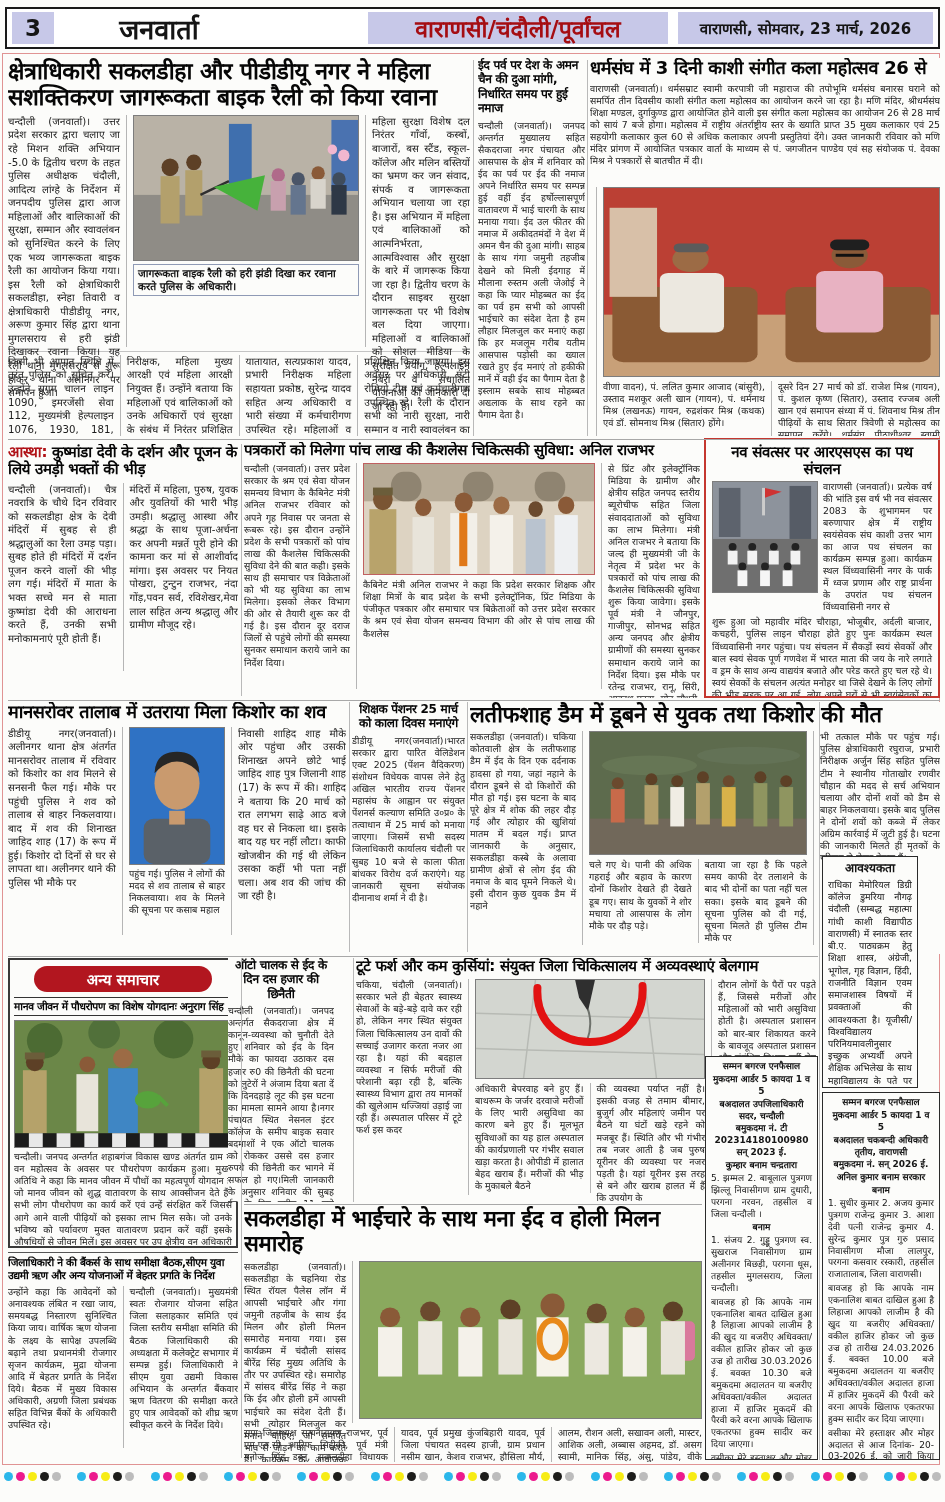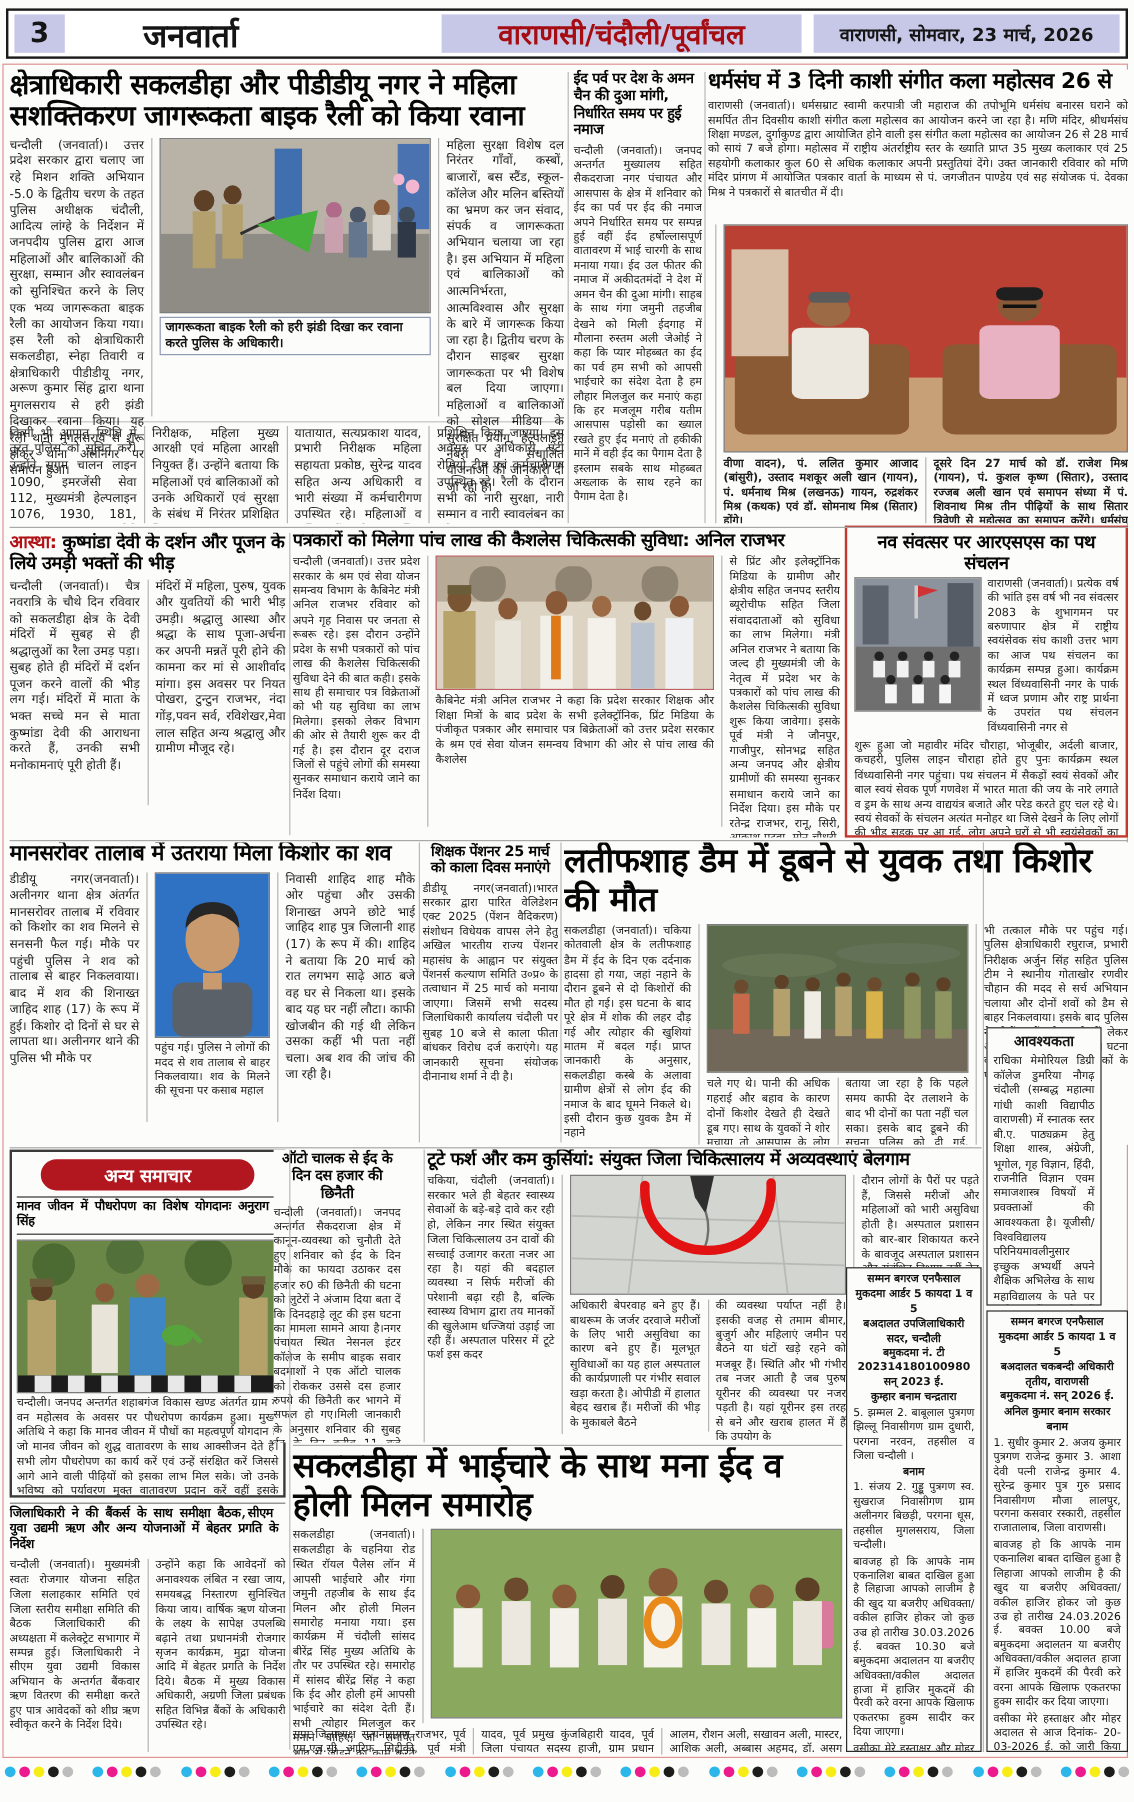--- a/index.html
+++ b/index.html
@@ -15,25 +15,25 @@
   .sectionbox{width:300px;height:32px;display:flex;align-items:center;justify-content:center;
               font-size:23px;font-weight:bold;color:#a50d12;}
   .datebox{margin-left:auto;width:255px;height:32px;display:flex;align-items:center;justify-content:center;
            font-size:15px;font-weight:bold;}
   .frame{position:absolute;left:2px;top:53px;width:938px;height:1412px;border:1.5px solid #e09393;
          pointer-events:none;box-sizing:border-box;}
   
   .blk{position:absolute;overflow:hidden;box-sizing:border-box;background:#fcfcfa;}
   .hl{font-weight:bold;color:#060606;line-height:1.15;letter-spacing:-0.3px;margin:0 0 4px 0;}
   .hl-xxl{font-size:23px;}
-  .hl-xl{font-size:28px;}
+  .hl-xl{font-size:22px;}
   .hl-lg{font-size:18px;}
   .hl-md{font-size:15px;}
   .hl-sm{font-size:12px;line-height:1.2;}
-  .hl-xs{font-size:10.5px;line-height:1.25;font-family:Liberation Mono, monospace;}
+  .hl-xs{font-size:10.5px;line-height:1.25;}
   .kicker{color:#b01116;}
   .bt{font-size:10.2px;line-height:1.33;text-align:justify;color:#1c1c1c;}
   .bt9{font-size:9.3px;line-height:1.3;text-align:justify;color:#1c1c1c;}
   .cols{display:flex;}
   .col{flex:1;min-width:0;}
   .col + .col{border-left:1px solid #b5b5b5;padding-left:6px;margin-left:6px;}
   .photo{border:1px solid #7d7d7d;background:#c9c9c9;box-sizing:border-box;}
   .photo svg{display:block;width:100%;height:100%;}
   .caption{font-size:10.4px;font-weight:bold;line-height:1.25;border:1px solid #8f9ab5;
            padding:2px 4px;margin-top:3px;text-align:left;}
@@ -115,21 +115,21 @@
 
   <div class="blk" style="left:478px;top:58px;width:107px;height:378px;">
     <h2 class="hl hl-sm">ईद पर्व पर देश के अमन चैन की दुआ मांगी, निर्धारित समय पर हुई नमाज</h2>
     <div class="bt9">चन्दौली (जनवार्ता)। जनपद अन्तर्गत मुख्यालय सहित सैकदराजा नगर पंचायत और आसपास के क्षेत्र में शनिवार को ईद का पर्व पर ईद की नमाज अपने निर्धारित समय पर सम्पन्न हुई वहीं ईद हर्षोल्लासपूर्ण वातावरण में भाई चारगी के साथ मनाया गया। ईद उल फीतर की नमाज में अकीदतमंदों ने देश में अमन चैन की दुआ मांगी। साहब के साथ गंगा जमुनी तहजीब देखने को मिली ईदगाह में मौलाना रुस्तम अली जेओई ने कहा कि प्यार मोहब्बत का ईद का पर्व हम सभी को आपसी भाईचारे का संदेश देता है हम लौहार मिलजुल कर मनाएं कहा कि हर मजलूम गरीब यतीम आसपास पड़ोसी का ख्याल रखते हुए ईद मनाएं तो हकीकी मानें में वही ईद का पैगाम देता है इस्लाम सबके साथ मोहब्बत अख्लाक के साथ रहने का पैगाम देता है।</div>
   </div>
 
   <div class="blk" style="left:590px;top:58px;width:350px;height:378px;">
     <h1 class="hl hl-lg">धर्मसंघ में 3 दिनी काशी संगीत कला महोत्सव 26 से</h1>
     <div class="cols" style="height:340px;flex-direction:column;">
       <div class="col bt9" style="flex:0 0 104px;">वाराणसी (जनवार्ता)। धर्मसम्राट स्वामी करपात्री जी महाराज की तपोभूमि धर्मसंघ बनारस घराने को समर्पित तीन दिवसीय काशी संगीत कला महोत्सव का आयोजन करने जा रहा है। मणि मंदिर, श्रीधर्मसंघ शिक्षा मण्डल, दुर्गाकुण्ड द्वारा आयोजित होने वाली इस संगीत कला महोत्सव का आयोजन 26 से 28 मार्च को सायं 7 बजे होगा। महोत्सव में राष्ट्रीय अंतर्राष्ट्रीय स्तर के ख्याति प्राप्त 35 मुख्य कलाकार एवं 25 सहयोगी कलाकार कुल 60 से अधिक कलाकार अपनी प्रस्तुतियां देंगे। उक्त जानकारी रविवार को मणि मंदिर प्रांगण में आयोजित पत्रकार वार्ता के माध्यम से पं. जगजीतन पाण्डेय एवं सह संयोजक पं. देवका मिश्र ने पत्रकारों से बातचीत में दी।</div>
-      <div class="col" style="flex:1;font-weight:bold;">
+      <div class="col" style="flex:1;">
         <div class="photo" style="height:190px;">
           <svg viewBox="0 0 240 190" preserveAspectRatio="none">
             <rect width="240" height="190" fill="#bb4034"></rect>
             <rect y="128" width="240" height="62" fill="#c8a078"></rect>
             <rect x="6" y="100" width="104" height="76" rx="8" fill="#8a5a34"></rect>
             <rect x="130" y="100" width="104" height="76" rx="8" fill="#8a5a34"></rect>
             <rect x="4" y="20" width="34" height="90" fill="#d8c0a8"></rect>
             <rect x="40" y="86" width="46" height="60" rx="6" fill="#ece8e0"></rect>
             <circle cx="62" cy="72" r="13" fill="#9c6b45"></circle>
               <rect x="50" y="56" width="25" height="9" rx="4" fill="#5b5b5b"></rect>
@@ -379,22 +379,22 @@
     <p class="c">बनाम</p>
     <p>1. सुधीर कुमार 2. अजय कुमार पुत्रगण राजेन्द्र कुमार 3. आशा देवी पत्नी राजेन्द्र कुमार 4. सुरेन्द्र कुमार पुत्र गुरु प्रसाद निवासीगण मौजा लालपुर, परगना कसवार रस्कारी, तहसील राजातालाब, जिला वाराणसी।</p>
     <p>बावजह हो कि आपके नाम एकनालिश बाबत दाखिल हुआ है लिहाजा आपको लाजीम है की खुद या बजरीए अधिवक्ता/वकील हाजिर होकर जो कुछ उज्र हो तारीख 24.03.2026 ई. बवक्त 10.00 बजे बमुकदमा अदालतन या बजरीए अधिवक्ता/वकील अदालत हाजा में हाजिर मुकदमें की पैरवी करे वरना आपके खिलाफ एकतरफा हुक्म सादीर कर दिया जाएगा।</p>
     <p>वसीका मेरे हस्ताक्षर और मोहर अदालत से आज दिनांक- 20-03-2026 ई.  को जारी किया गया।</p>
 
   </div>
 
   <div class="blk" style="left:8px;top:1252px;width:230px;height:208px;">
     <h2 class="hl hl-xs" style="border-top:1px solid #555;padding-top:3px;">जिलाधिकारी ने की बैंकर्स के साथ समीक्षा बैठक,सीएम युवा उद्यमी ऋण और अन्य योजनाओं में बेहतर प्रगति के निर्देश</h2>
     <div class="cols" style="height:162px;">
+      <div class="col bt9">उन्होंने कहा कि आवेदनों को अनावश्यक लंबित न रखा जाय, समयबद्ध निस्तारण सुनिश्चित किया जाय। वार्षिक ऋण योजना के लक्ष्य के सापेक्ष उपलब्धि बढ़ाने तथा प्रधानमंत्री रोजगार सृजन कार्यक्रम, मुद्रा योजना आदि में बेहतर प्रगति के निर्देश दिये। बैठक में मुख्य विकास अधिकारी, अग्रणी जिला प्रबंधक सहित विभिन्न बैंकों के अधिकारी उपस्थित रहे।</div>
       <div class="col bt9">चन्दौली (जनवार्ता)। मुख्यमंत्री स्वतः रोजगार योजना सहित जिला सलाहकार समिति एवं जिला स्तरीय समीक्षा समिति की बैठक जिलाधिकारी की अध्यक्षता में कलेक्ट्रेट सभागार में सम्पन्न हुई। जिलाधिकारी ने सीएम युवा उद्यमी विकास अभियान के अन्तर्गत बैंकवार ऋण वितरण की समीक्षा करते हुए पात्र आवेदकों को शीघ्र ऋण स्वीकृत करने के निर्देश दिये।</div>
-      <div class="col bt9">उन्होंने कहा कि आवेदनों को अनावश्यक लंबित न रखा जाय, समयबद्ध निस्तारण सुनिश्चित किया जाय। वार्षिक ऋण योजना के लक्ष्य के सापेक्ष उपलब्धि बढ़ाने तथा प्रधानमंत्री रोजगार सृजन कार्यक्रम, मुद्रा योजना आदि में बेहतर प्रगति के निर्देश दिये। बैठक में मुख्य विकास अधिकारी, अग्रणी जिला प्रबंधक सहित विभिन्न बैंकों के अधिकारी उपस्थित रहे।</div>
     </div>
   </div>
 
   <div class="blk" style="left:244px;top:1206px;width:458px;height:256px;">
     <h1 class="hl hl-xl">सकलडीहा में भाईचारे के साथ मना ईद व होली मिलन समारोह</h1>
     <div class="cols" style="height:162px;">
       <div class="col bt9" style="flex:0 0 102px;">सकलडीहा (जनवार्ता)। सकलडीहा के चहनिया रोड स्थित रॉयल पैलेस लॉन में आपसी भाईचारे और गंगा जमुनी तहजीब के साथ ईद मिलन और होली मिलन समारोह मनाया गया। इस कार्यक्रम में चंदौली सांसद बीरेंद्र सिंह मुख्य अतिथि के तौर पर उपस्थित रहे। समारोह में सांसद बीरेंद्र सिंह ने कहा कि ईद और होली हमें आपसी भाईचारे का संदेश देती हैं। सभी त्योहार मिलजुल कर मनाने चाहिए, जो समर्पित भाव से जोड़ने का काम करते हैं। कार्यक्रम के आयोजक हाजी मोहम्मद जोशु सिद्दीकी ने ईद के दिन जो भी जानकर होली और ईद मिलन समारोह रखा गया। भारत की यही खूबसूरती है कि जहां सभी धर्म एकसाथ त्योहार मनाते हैं।</div>
       <div class="col" style="flex:1;">
         <div class="photo" style="height:158px;">
           <svg viewBox="0 0 340 158" preserveAspectRatio="none">

